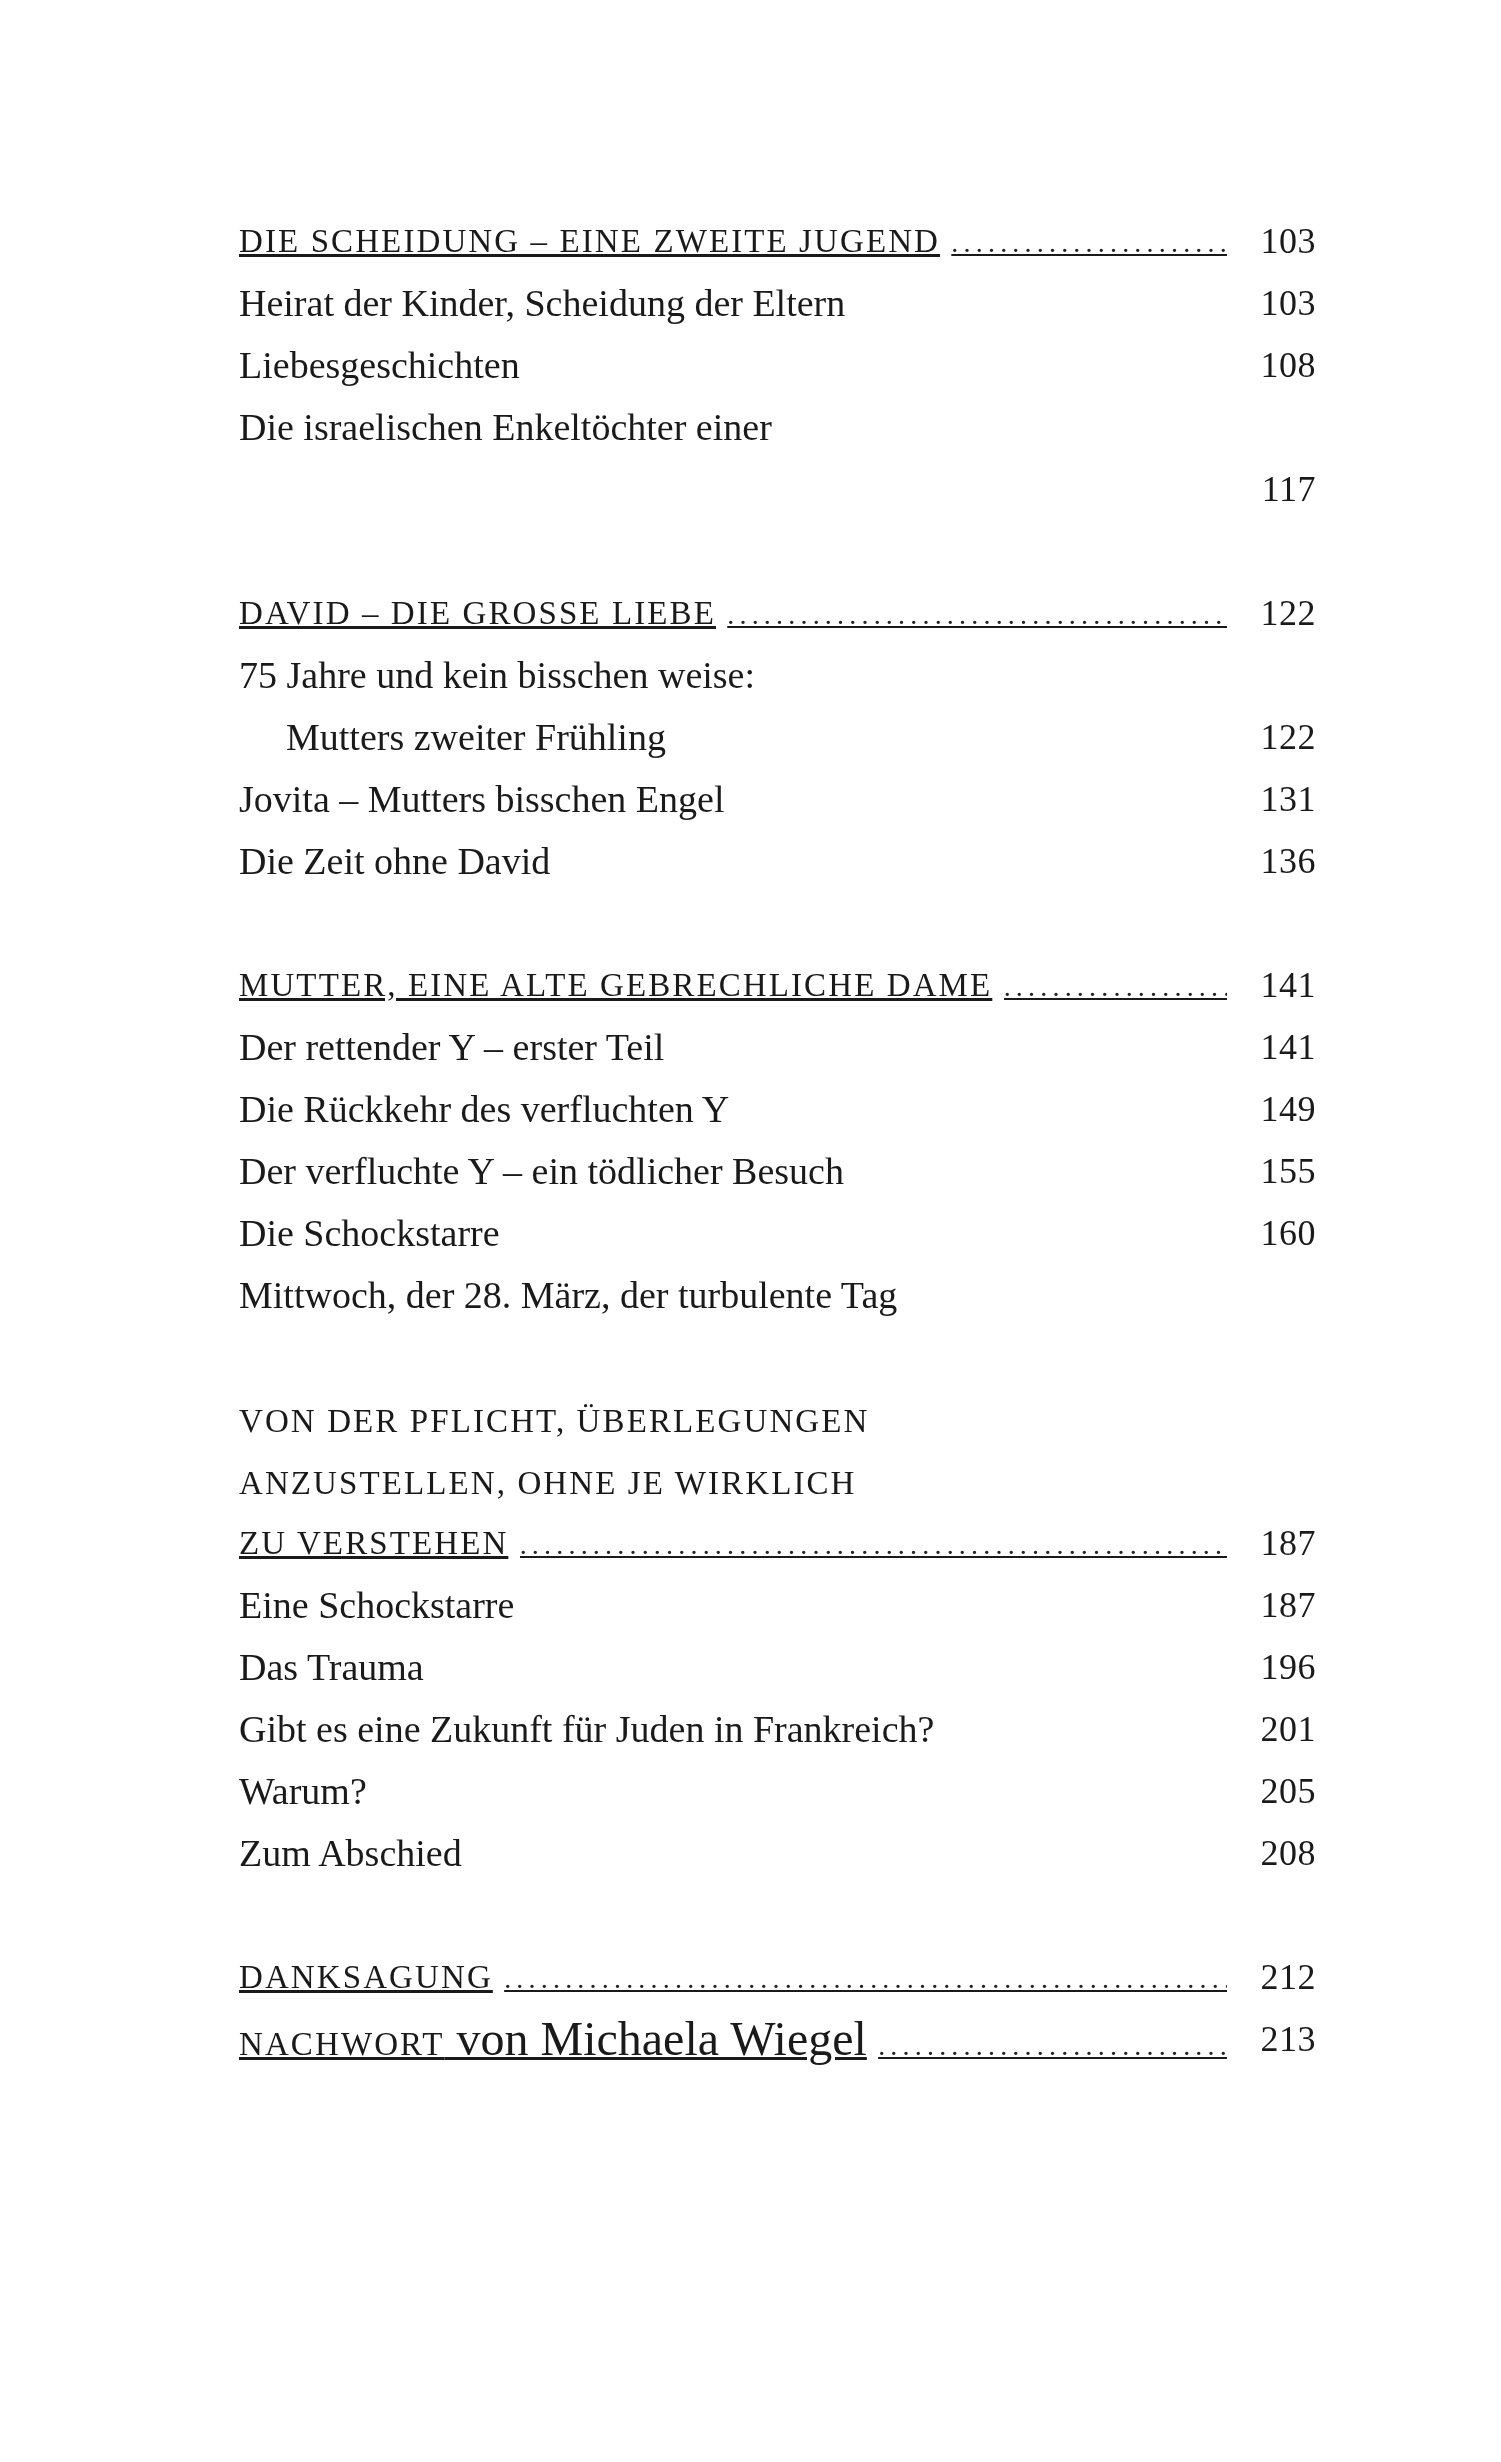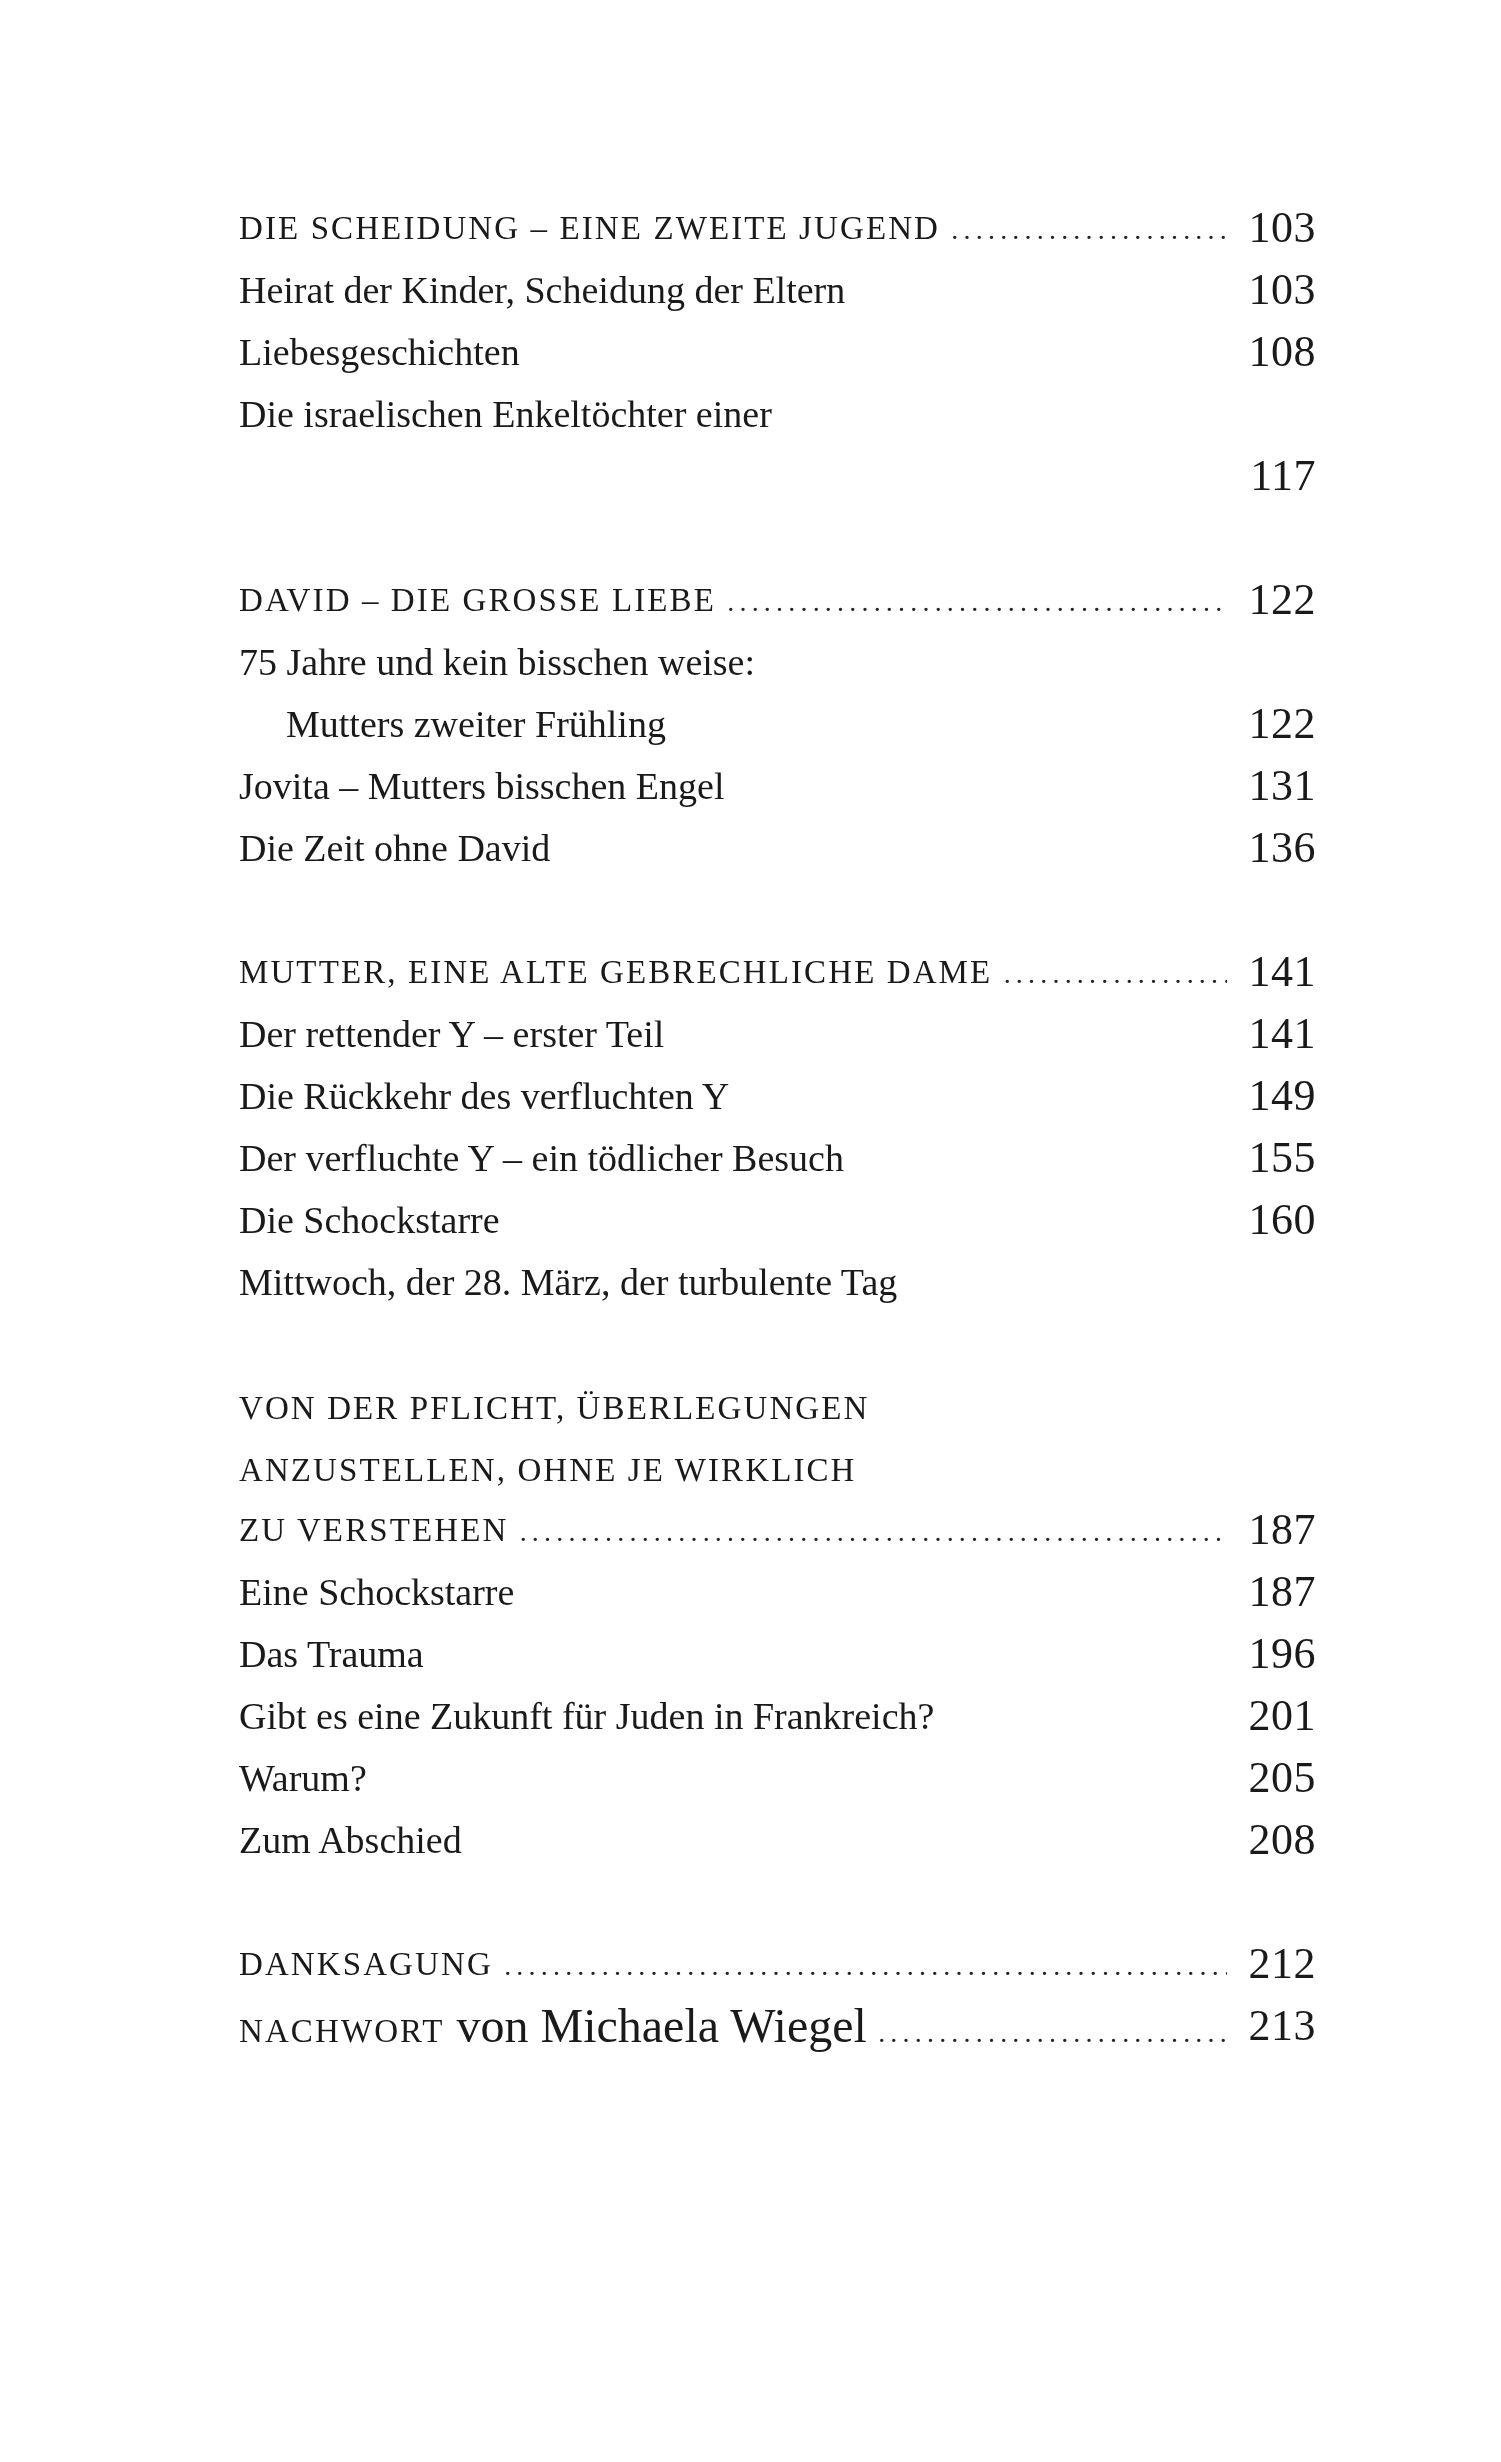--- a/index.html
+++ b/index.html
@@ -1,25 +1,25 @@
 <!DOCTYPE html>
 <html style="font-size:15px"><head>
 <meta charset="utf-8">
 <style>
   html, body { margin:0; padding:0; background:#ffffff; }
   body { width:1501px; height:2462px; position:relative; overflow:hidden;
          font-family:"Liberation Serif","DejaVu Serif",serif; color:#1a1a1a; }
-  #toc { position:absolute; left:239px; top:197px; width:1077px; }
+  #toc { position:absolute; left:239px; top:210px; width:1077px;text-decoration:underline; }
   .line { position:relative; height:62px; line-height:62px; font-size:38px; white-space:nowrap; }
   .gap { height:62px; }
   .title { display:inline-block; }
   .indent .title { padding-left:47px; }
   .heading .title { font-size:33px; letter-spacing:2.1px; }
   .heading .mixed { letter-spacing:0; font-size:48px; }
-  .num { position:absolute; right:0; top:0; font-size:44px; letter-spacing:0.5px; }
+  .num { position:absolute; right:0; top:0; font-size:36px; letter-spacing:0.5px; }
   .leaderline { display:flex; align-items:baseline; padding-right:89px; }
   .leaderline .dots { flex:1; overflow:hidden; margin-left:11.3px; font-size:28px; letter-spacing:4.7px; color:#222; }
   .leaderline .dots::before { content:". . . . . . . . . . . . . . . . . . . . . . . . . . . . . . . . . . . . . . . . . . . . . . . . . . . . . . . . . . . . . . . . . . . . . . . . . . . . . . . . . . . . . . . . . . . . . . . . . . . . . . . . . . . . . . . . . . . . . . . . . . . . . . ."; letter-spacing:-0.9px; white-space:nowrap; }
 </style>
 </head>
 <body>
 
 <div id="toc">
 
   <div class="line heading">

